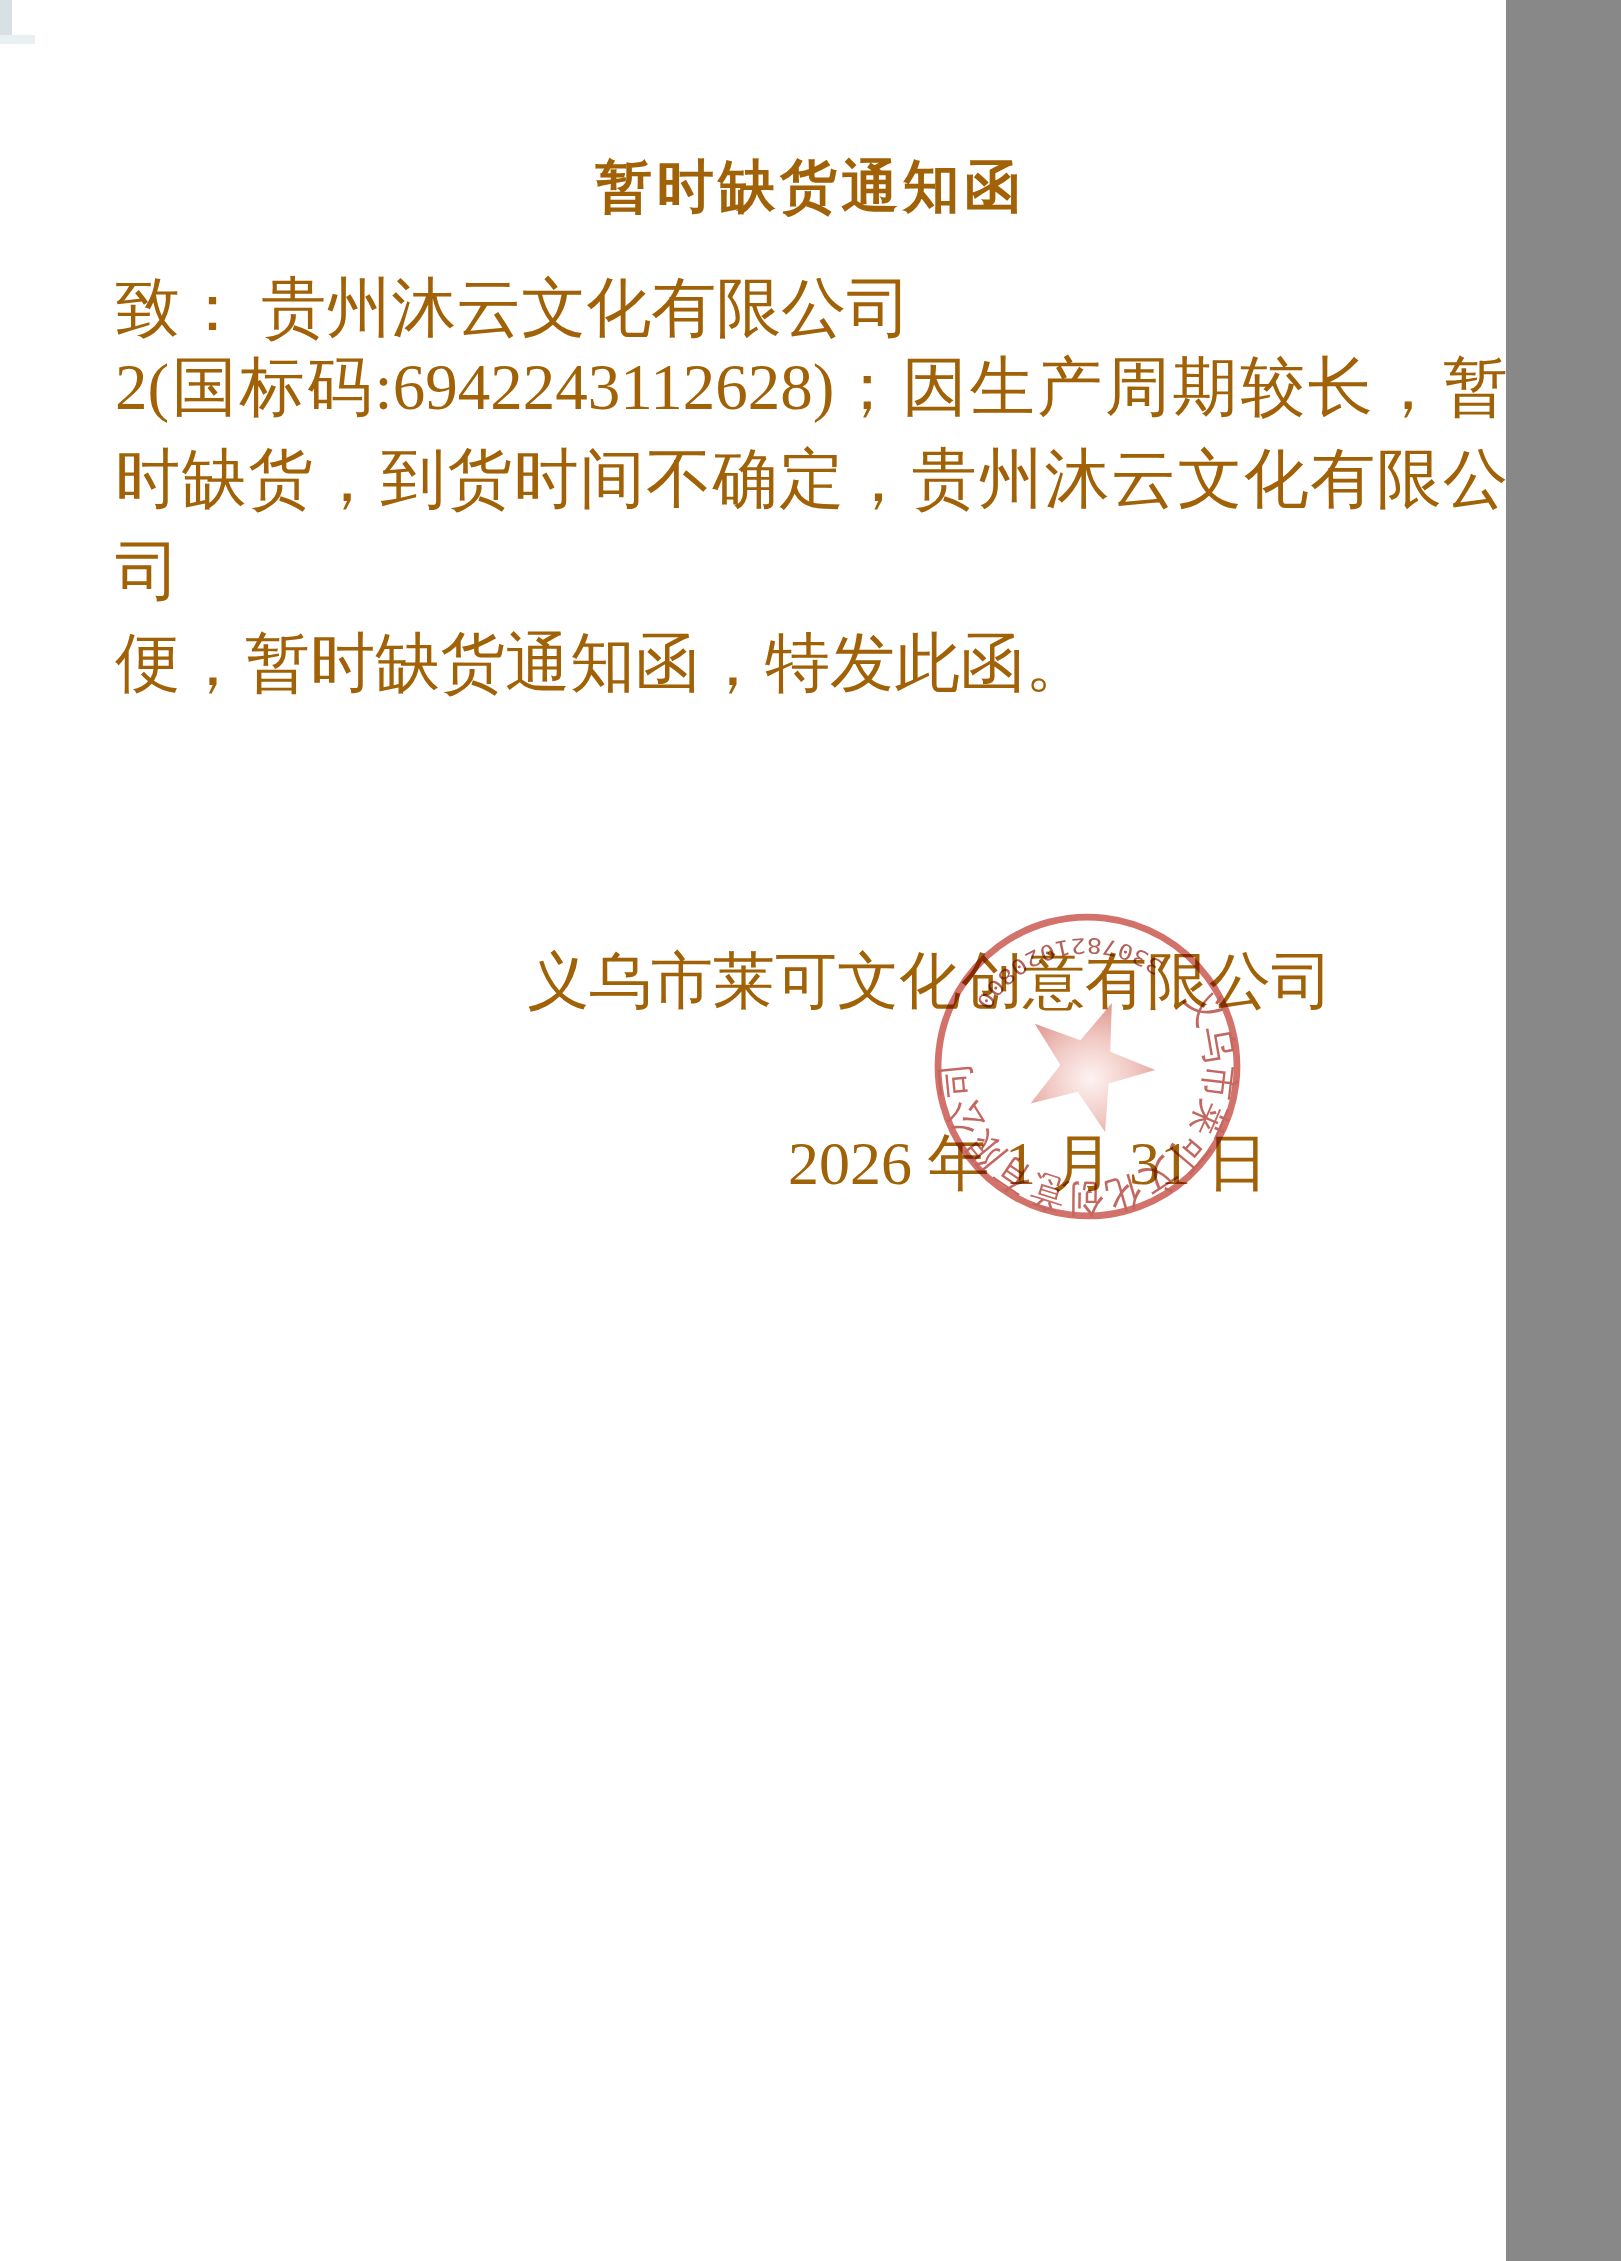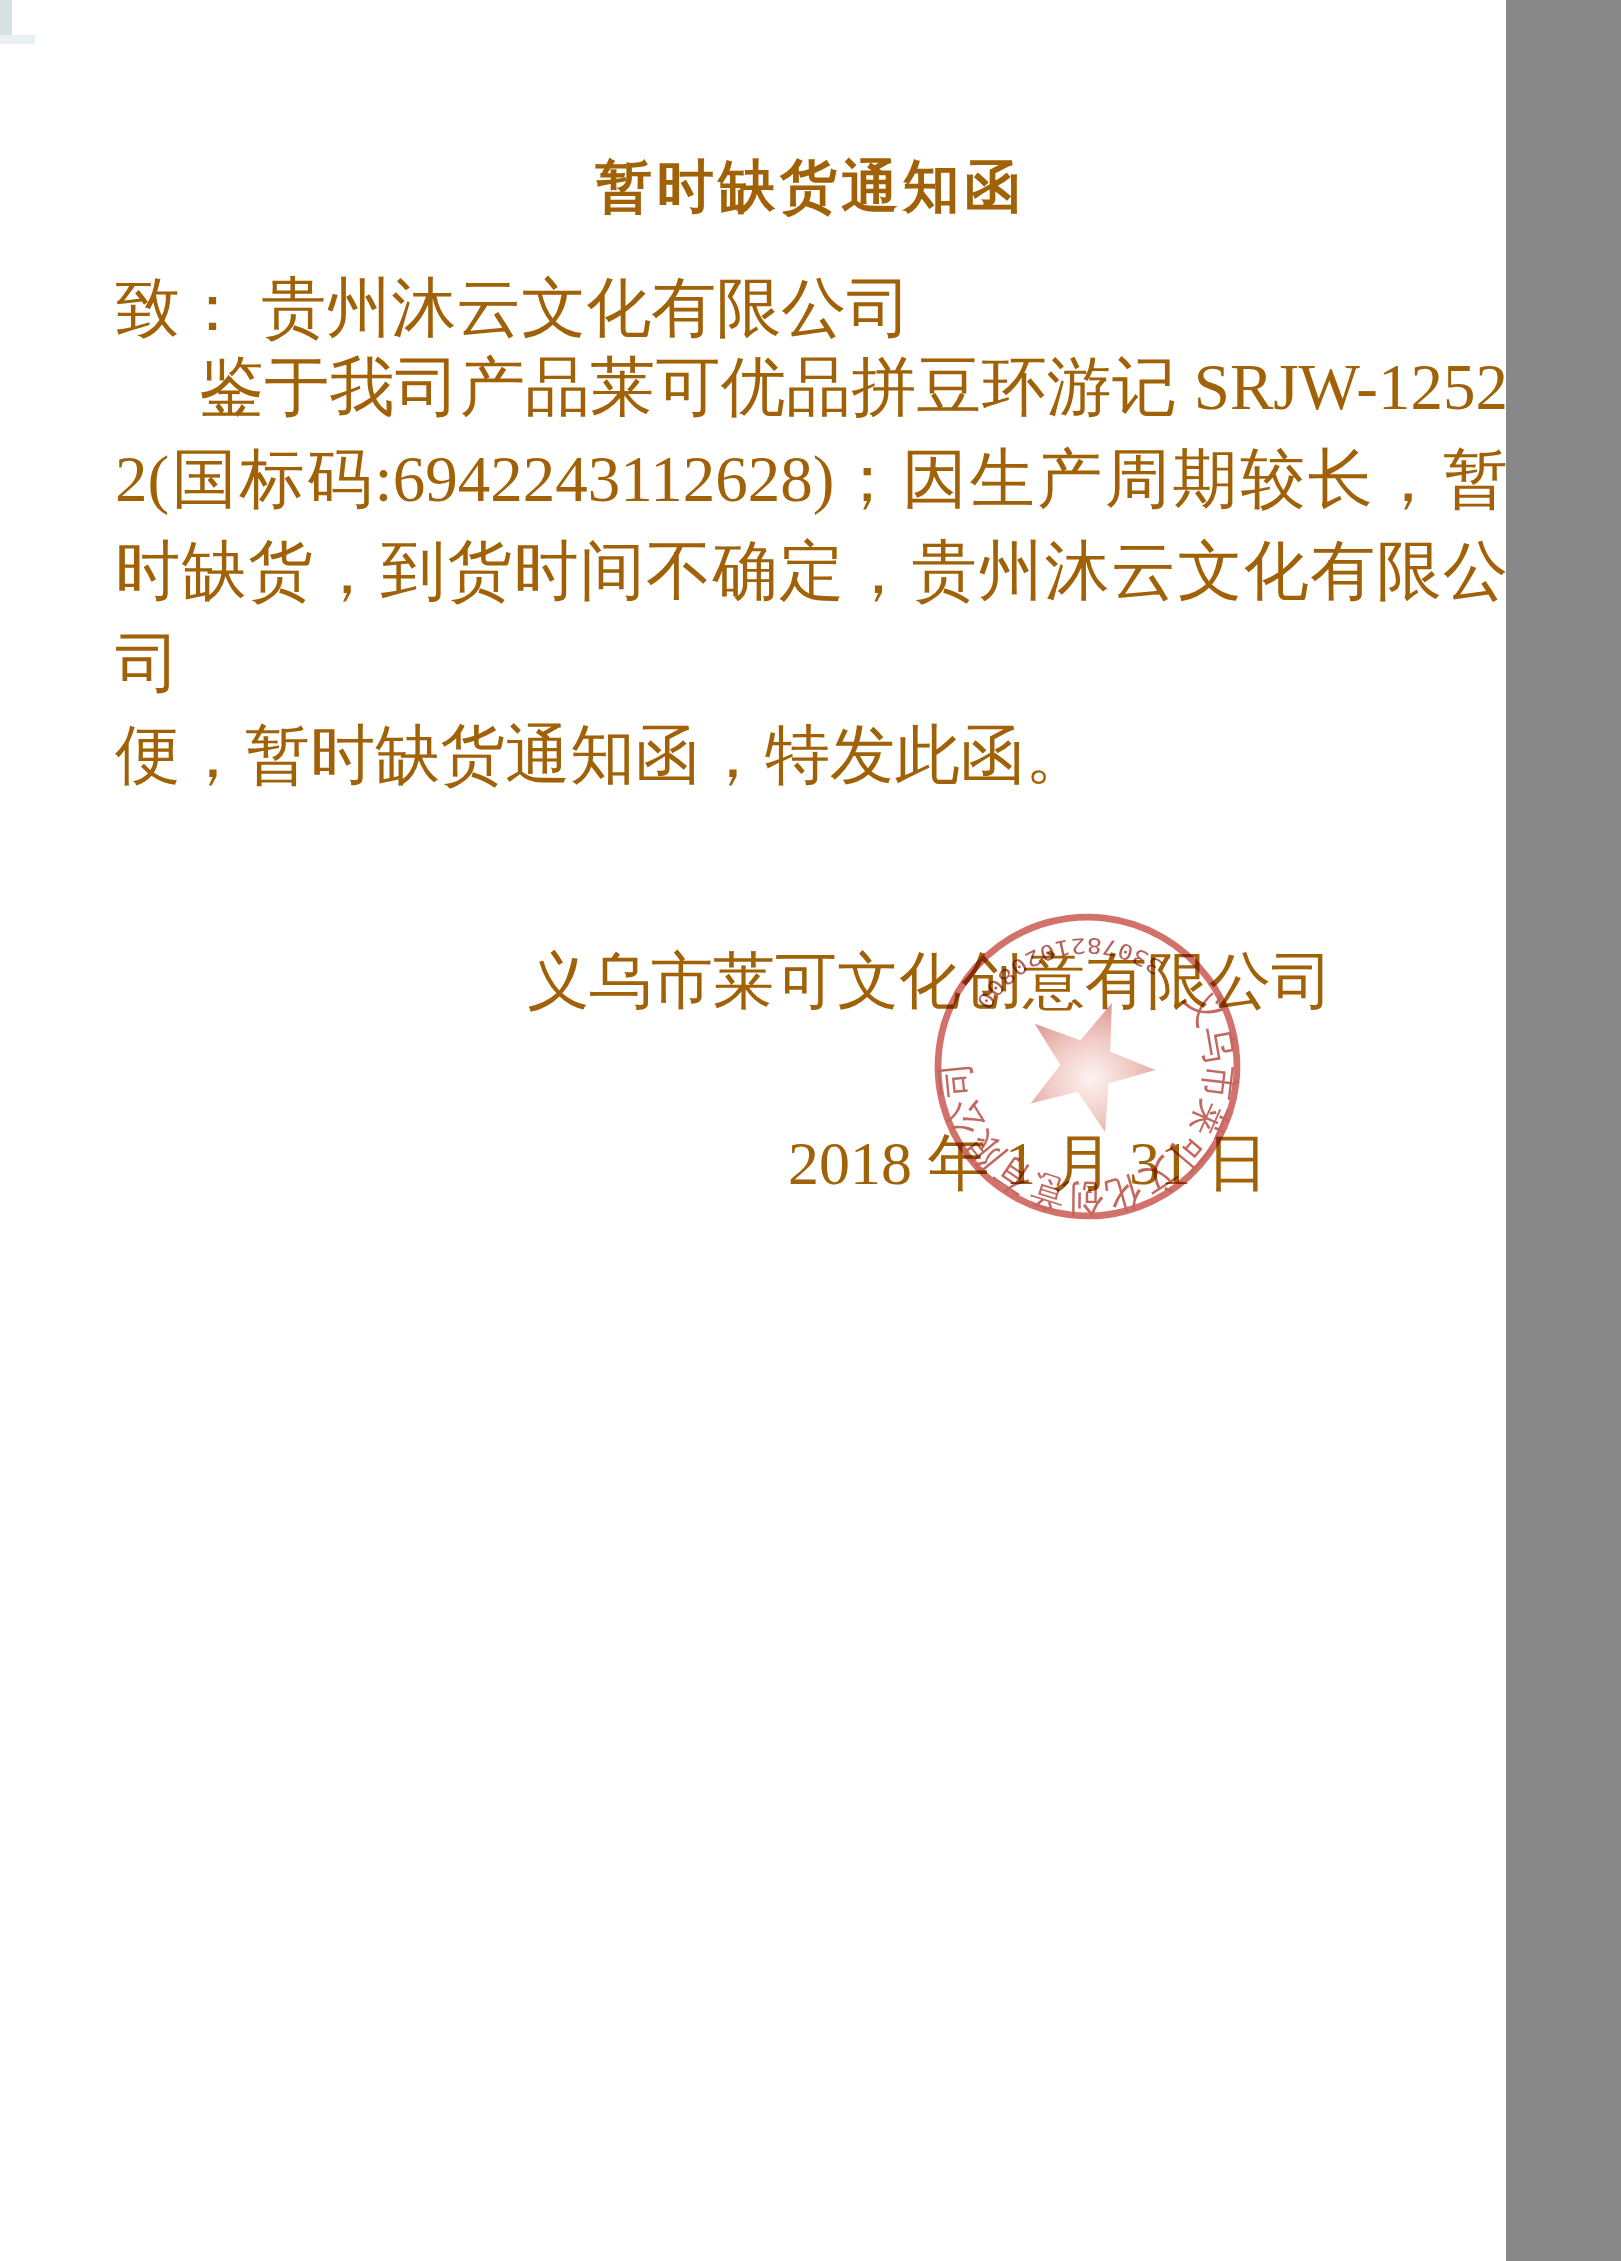--- a/index.html
+++ b/index.html
@@ -73,29 +73,28 @@
 <div class="page">
 
   <div class="corner-a"></div>
   <div class="corner-b"></div>
 
   <div class="title">暂时缺货通知函</div>
 
   <div class="recipient">致： 贵州沐云文化有限公司</div>
 
   <div class="body-block">
-    <div class="body-line indent">鉴于我司产品莱可优品拼豆环游记 SRJW-1252</div>
     <div class="body-line">2(国标码:6942243112628)；因生产周期较长，暂</div>
     <div class="body-line">时缺货，到货时间不确定，贵州沐云文化有限公司</div>
     <div class="body-line last">便，暂时缺货通知函，特发此函。</div>
   </div>
 
   <div class="company-line">义乌市莱可文化创意有限公司</div>
 
-  <div class="date-line">2018 年 1 月 31 日</div>
+  <div class="date-line">2026 年 1 月 31 日</div>
 
   <svg class="stamp" viewBox="0 0 420 420" xmlns="http://www.w3.org/2000/svg" xmlns:xlink="http://www.w3.org/1999/xlink">
     <defs>
       <radialGradient id="starGrad" cx="50%" cy="45%" r="60%">
         <stop offset="0%" stop-color="#fdf1ef"></stop>
         <stop offset="55%" stop-color="#eebcb6"></stop>
         <stop offset="100%" stop-color="#d98379"></stop>
       </radialGradient>
       <path id="nameArc" d="M 61.5 264 A 158 158 0 1 1 358.5 264" fill="none"></path>
       <path id="codeArc" d="M 70.7 307.5 A 170 170 0 0 0 349.3 307.5" fill="none"></path>

